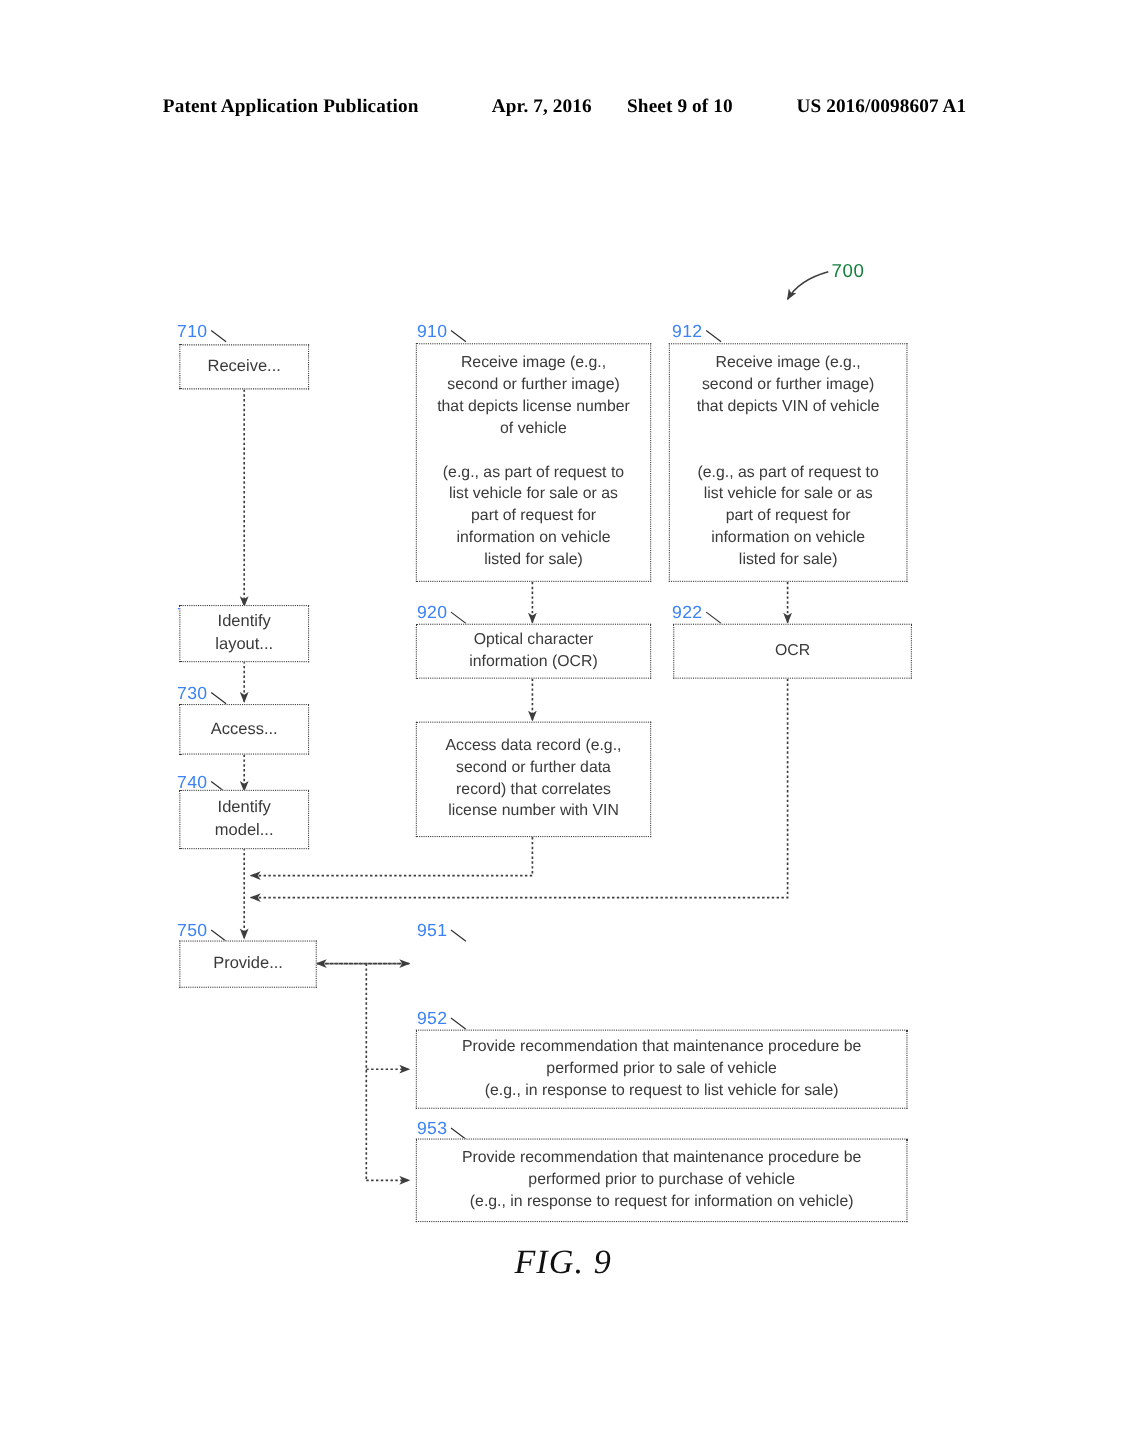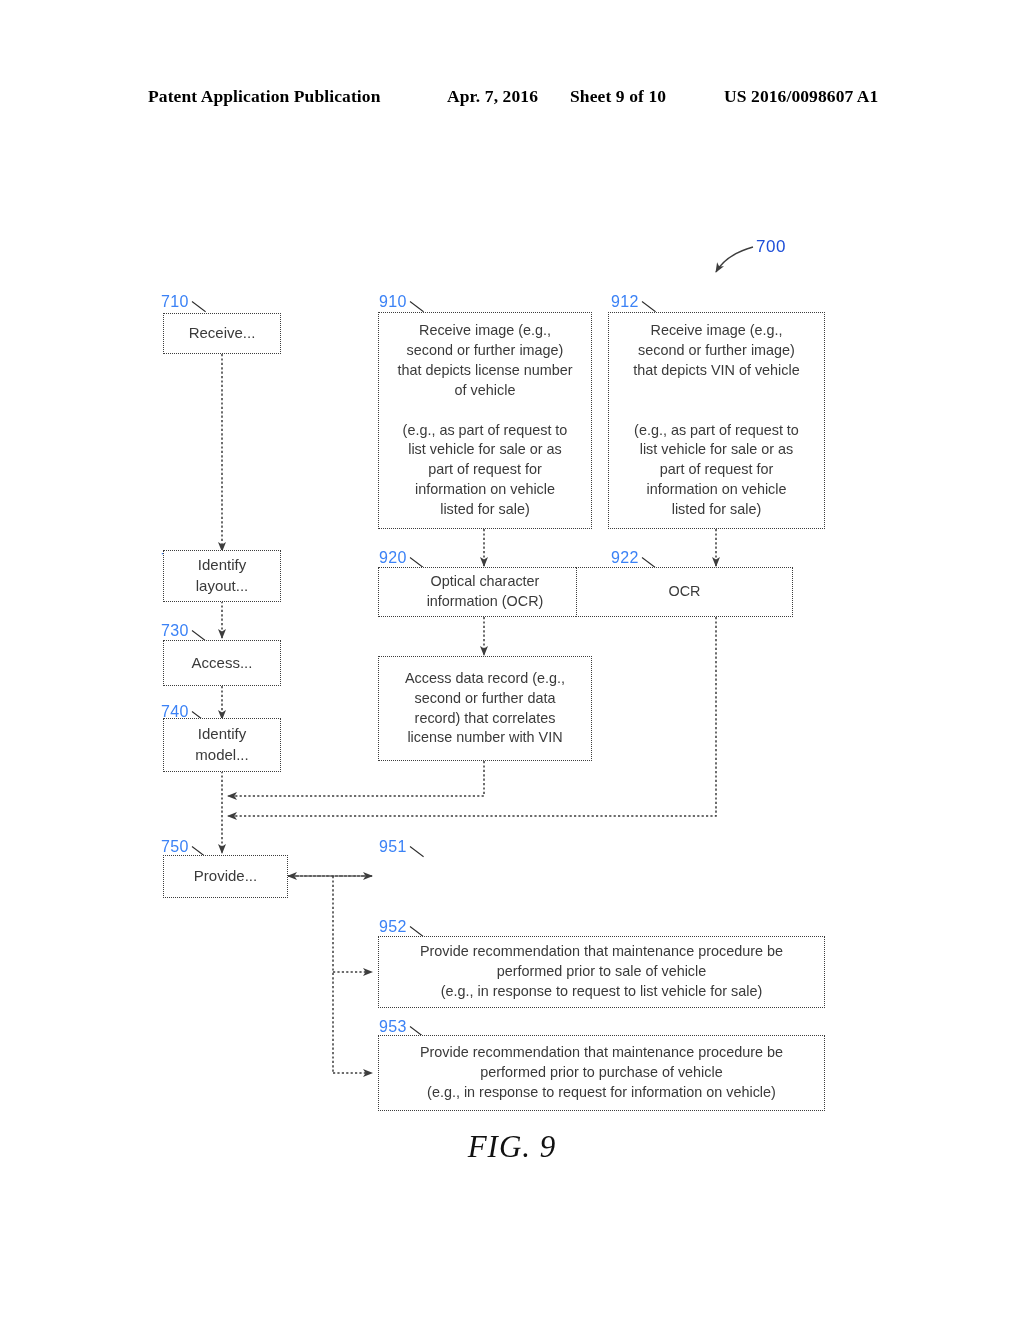--- a/index.html
+++ b/index.html
@@ -101,21 +101,21 @@
     letter-spacing: 1px;
     color: #111;
   }
 
   
   #callout-700 {
     position: absolute;
     left: 756px;
     top: 237px;
     font-size: 17px;
-    color: #1d4ed8;
+    color: #15803d;
     letter-spacing: 0.5px;
     text-align: right;
   }
 </style>
 </head>
 <body>
 
 <div id="patent-header">
   <span class="h-pub">Patent Application Publication</span>
   <span class="h-date">Apr. 7, 2016</span>
@@ -222,21 +222,21 @@
 part of request for
 information on vehicle
 listed for sale)</span>
   </div>
 
   <div class="node" style="left:378px; top:567px; width:214px; height:50px;">
     <span class="node-text">Optical character
 information (OCR)</span>
   </div>
 
-  <div class="node" style="left:576px; top:567px; width:217px; height:50px;">
+  <div class="node" style="left:612px; top:567px; width:217px; height:50px;">
     <span class="node-text">OCR</span>
   </div>
 
   <div class="node" style="left:378px; top:656px; width:214px; height:105px;">
     <span class="node-text">Access data record (e.g.,
 second or further data
 record) that correlates
 license number with VIN</span>
   </div>
 

